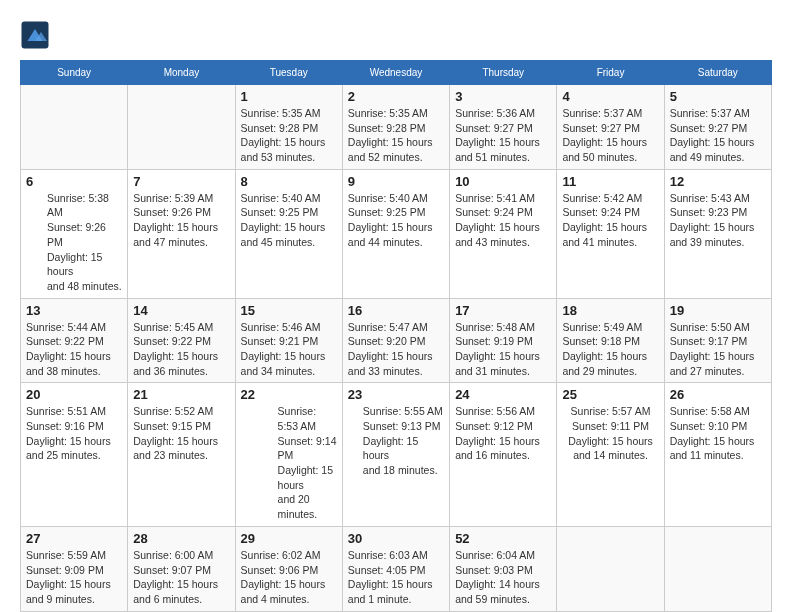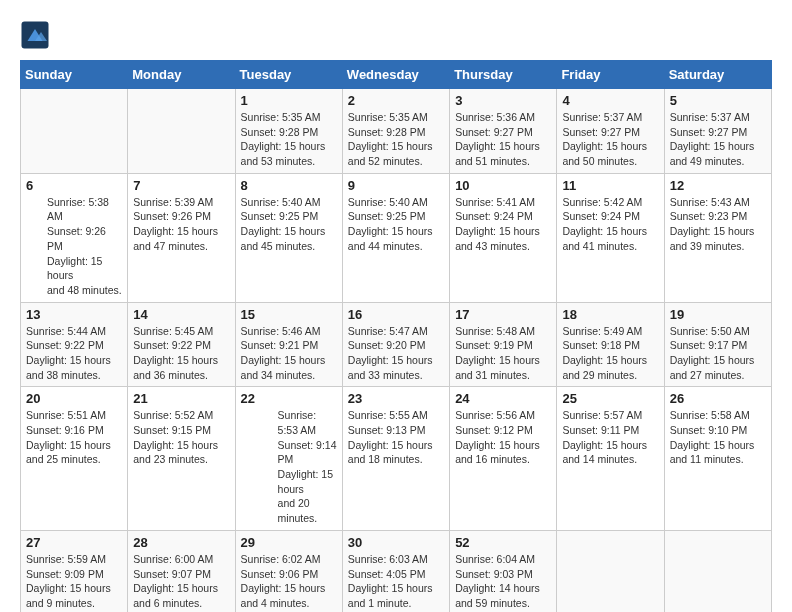--- a/index.html
+++ b/index.html
@@ -48,23 +48,23 @@
     }
     table {
       width: 100%;
       border-collapse: collapse;
       font-size: 11px;
     }
     thead tr th {
       background-color: #2f6db5;
       color: #fff;
       padding: 6px 4px;
-      text-align: left;
-      font-size: 13px;
-      font-weight: bold;
+      text-align: center;
+      font-size: 10px;
+      font-weight: normal;
       border: 1px solid #2f6db5;
     }
     tbody tr td {
       border: 1px solid #ccc;
       padding: 4px 5px;
       vertical-align: top;
       width: 107px;
       min-height: 80px;
       background: #fff;
     }
@@ -278,35 +278,35 @@
         </td>
         <td>
           <div class="day-number">22</div>
           <div class="day-info" style="white-space: pre-line; margin-left: 37px;">Sunrise: 5:53 AM
 Sunset: 9:14 PM
 Daylight: 15 hours
 and 20 minutes.</div>
         </td>
         <td>
           <div class="day-number">23</div>
-          <div class="day-info" style="white-space: pre-line;">Sunrise: 5:55 AM
+          <div class="day-info" style="white-space: pre-line; margin-left: 15px;">Sunrise: 5:55 AM
 Sunset: 9:13 PM
 Daylight: 15 hours
 and 18 minutes.</div>
         </td>
         <td>
           <div class="day-number">24</div>
           <div class="day-info" style="white-space: pre-line;">Sunrise: 5:56 AM
 Sunset: 9:12 PM
 Daylight: 15 hours
 and 16 minutes.</div>
         </td>
         <td>
           <div class="day-number">25</div>
-          <div class="day-info" style="white-space: pre-line;">Sunrise: 5:57 AM
+          <div class="day-info" style="white-space: pre-line; text-align: center;">Sunrise: 5:57 AM
 Sunset: 9:11 PM
 Daylight: 15 hours
 and 14 minutes.</div>
         </td>
         <td>
           <div class="day-number">26</div>
           <div class="day-info" style="white-space: pre-line;">Sunrise: 5:58 AM
 Sunset: 9:10 PM
 Daylight: 15 hours
 and 11 minutes.</div>

